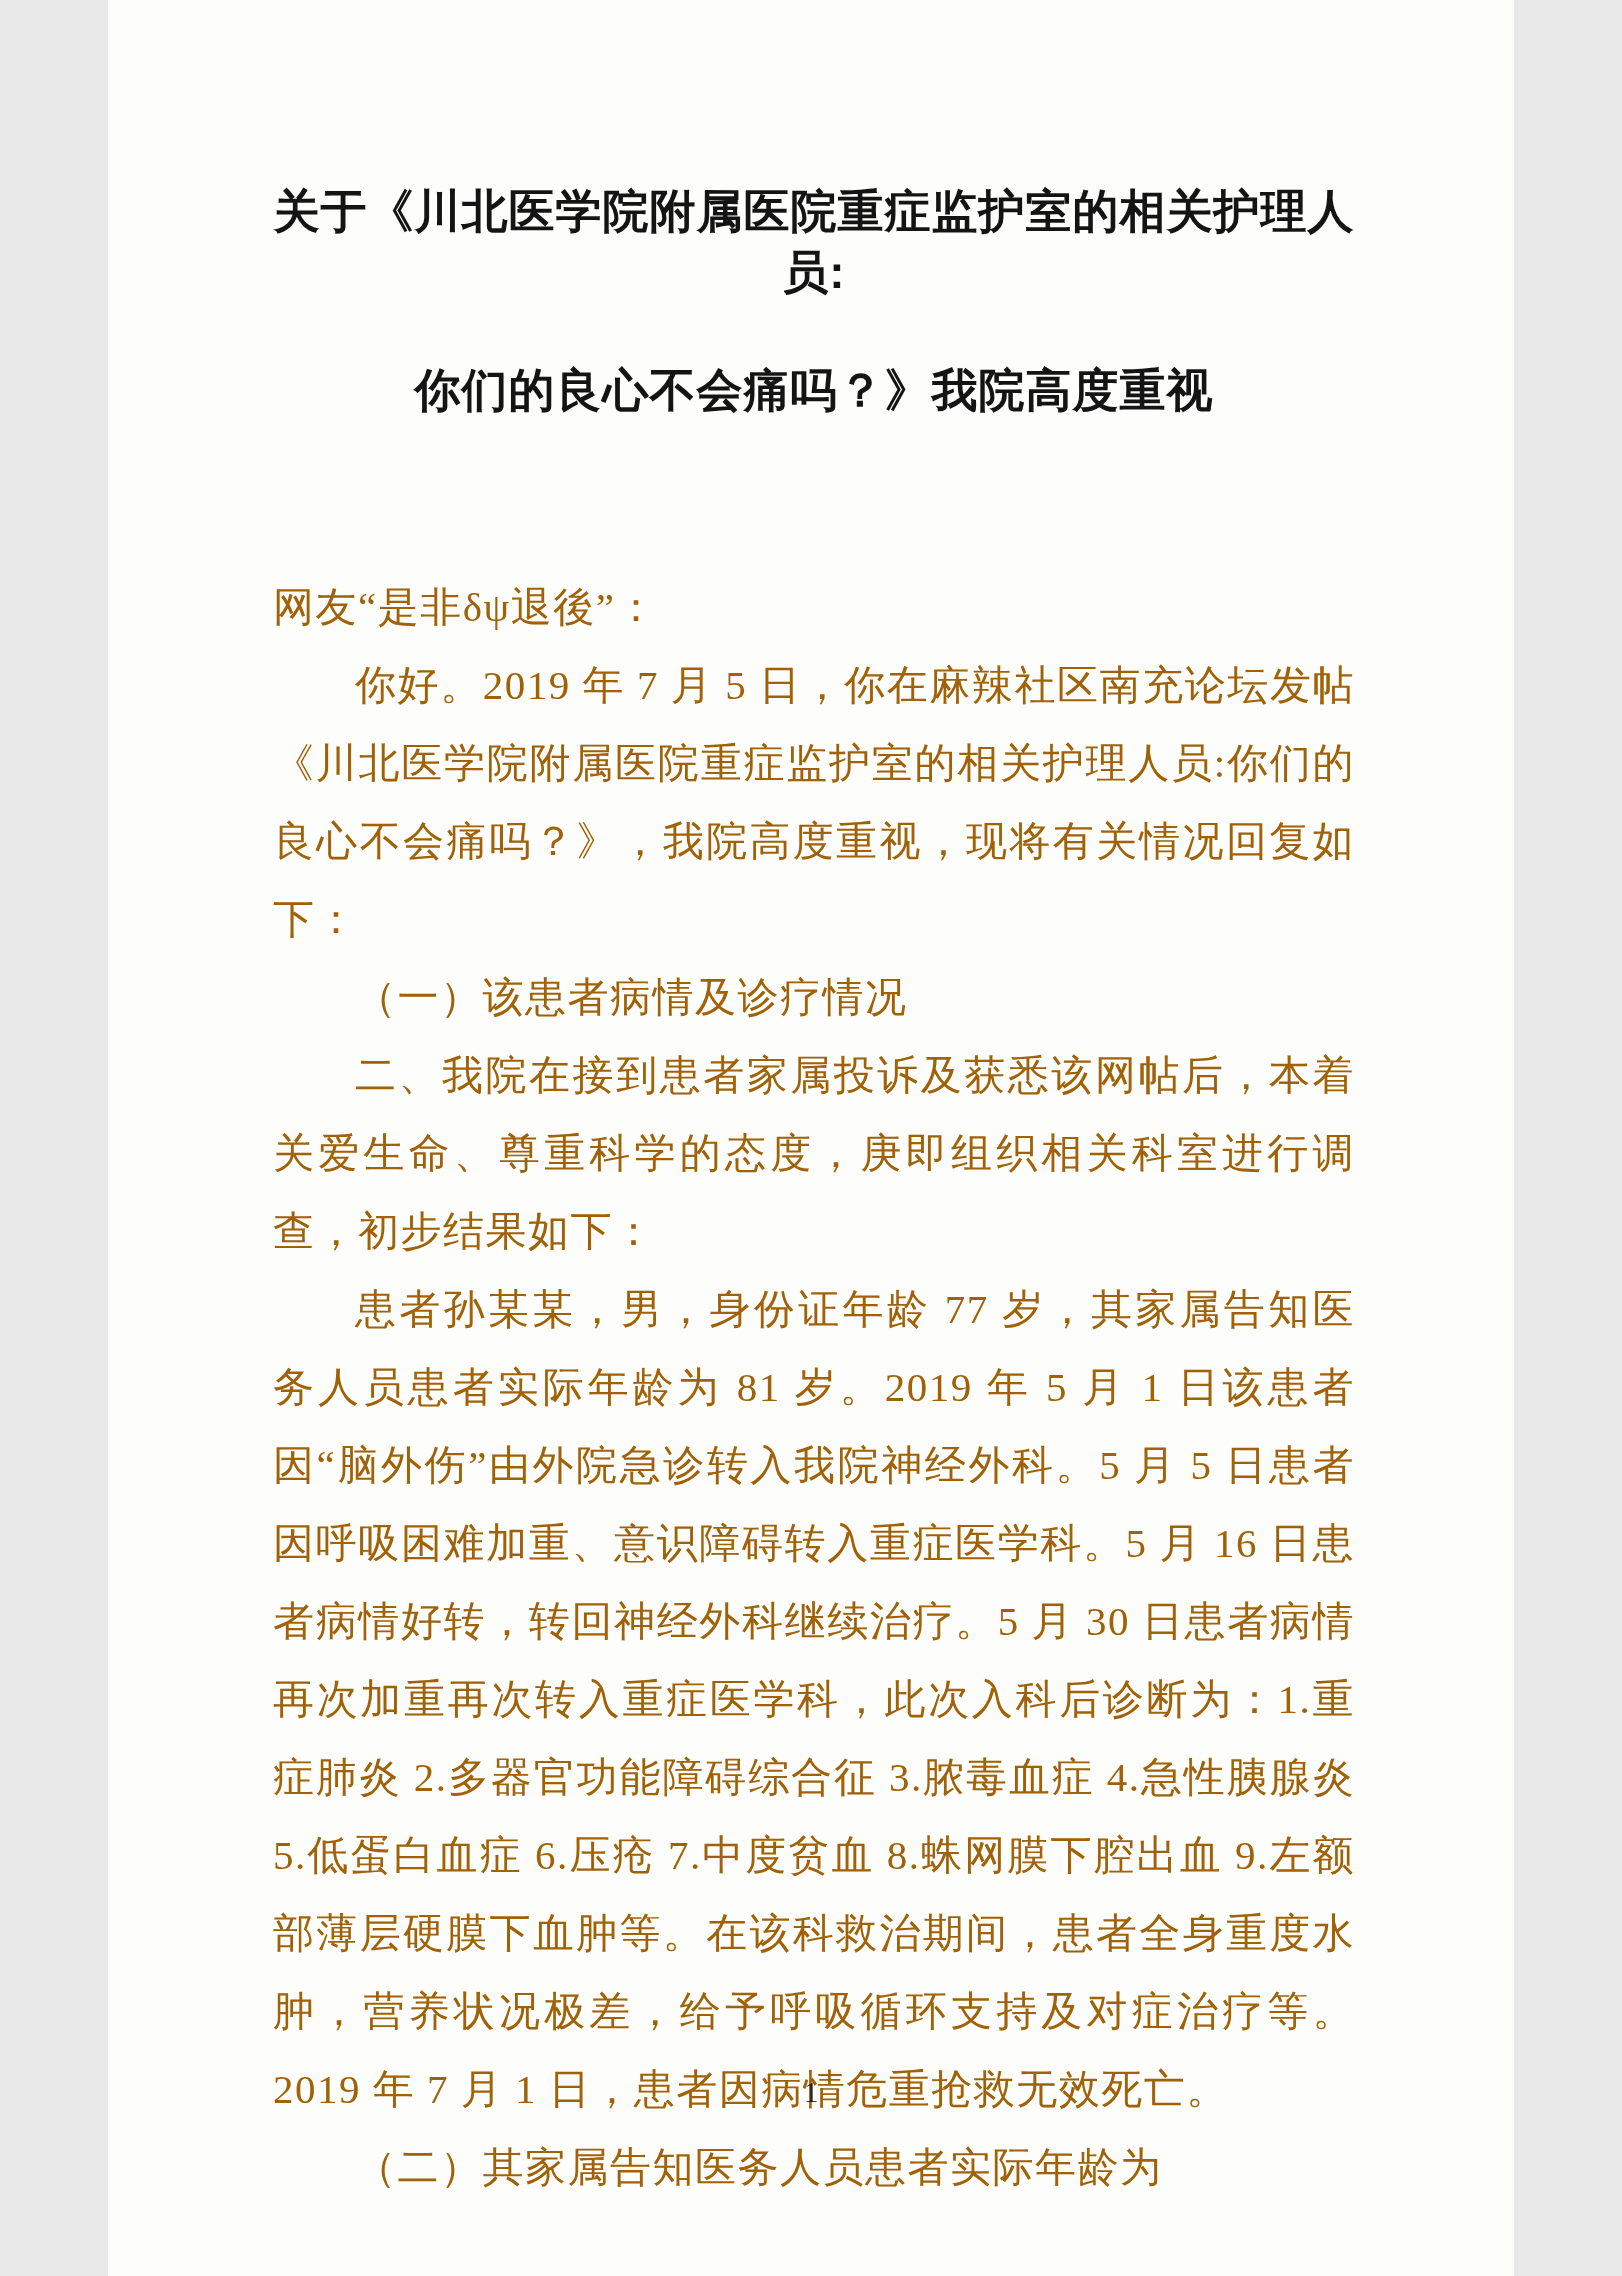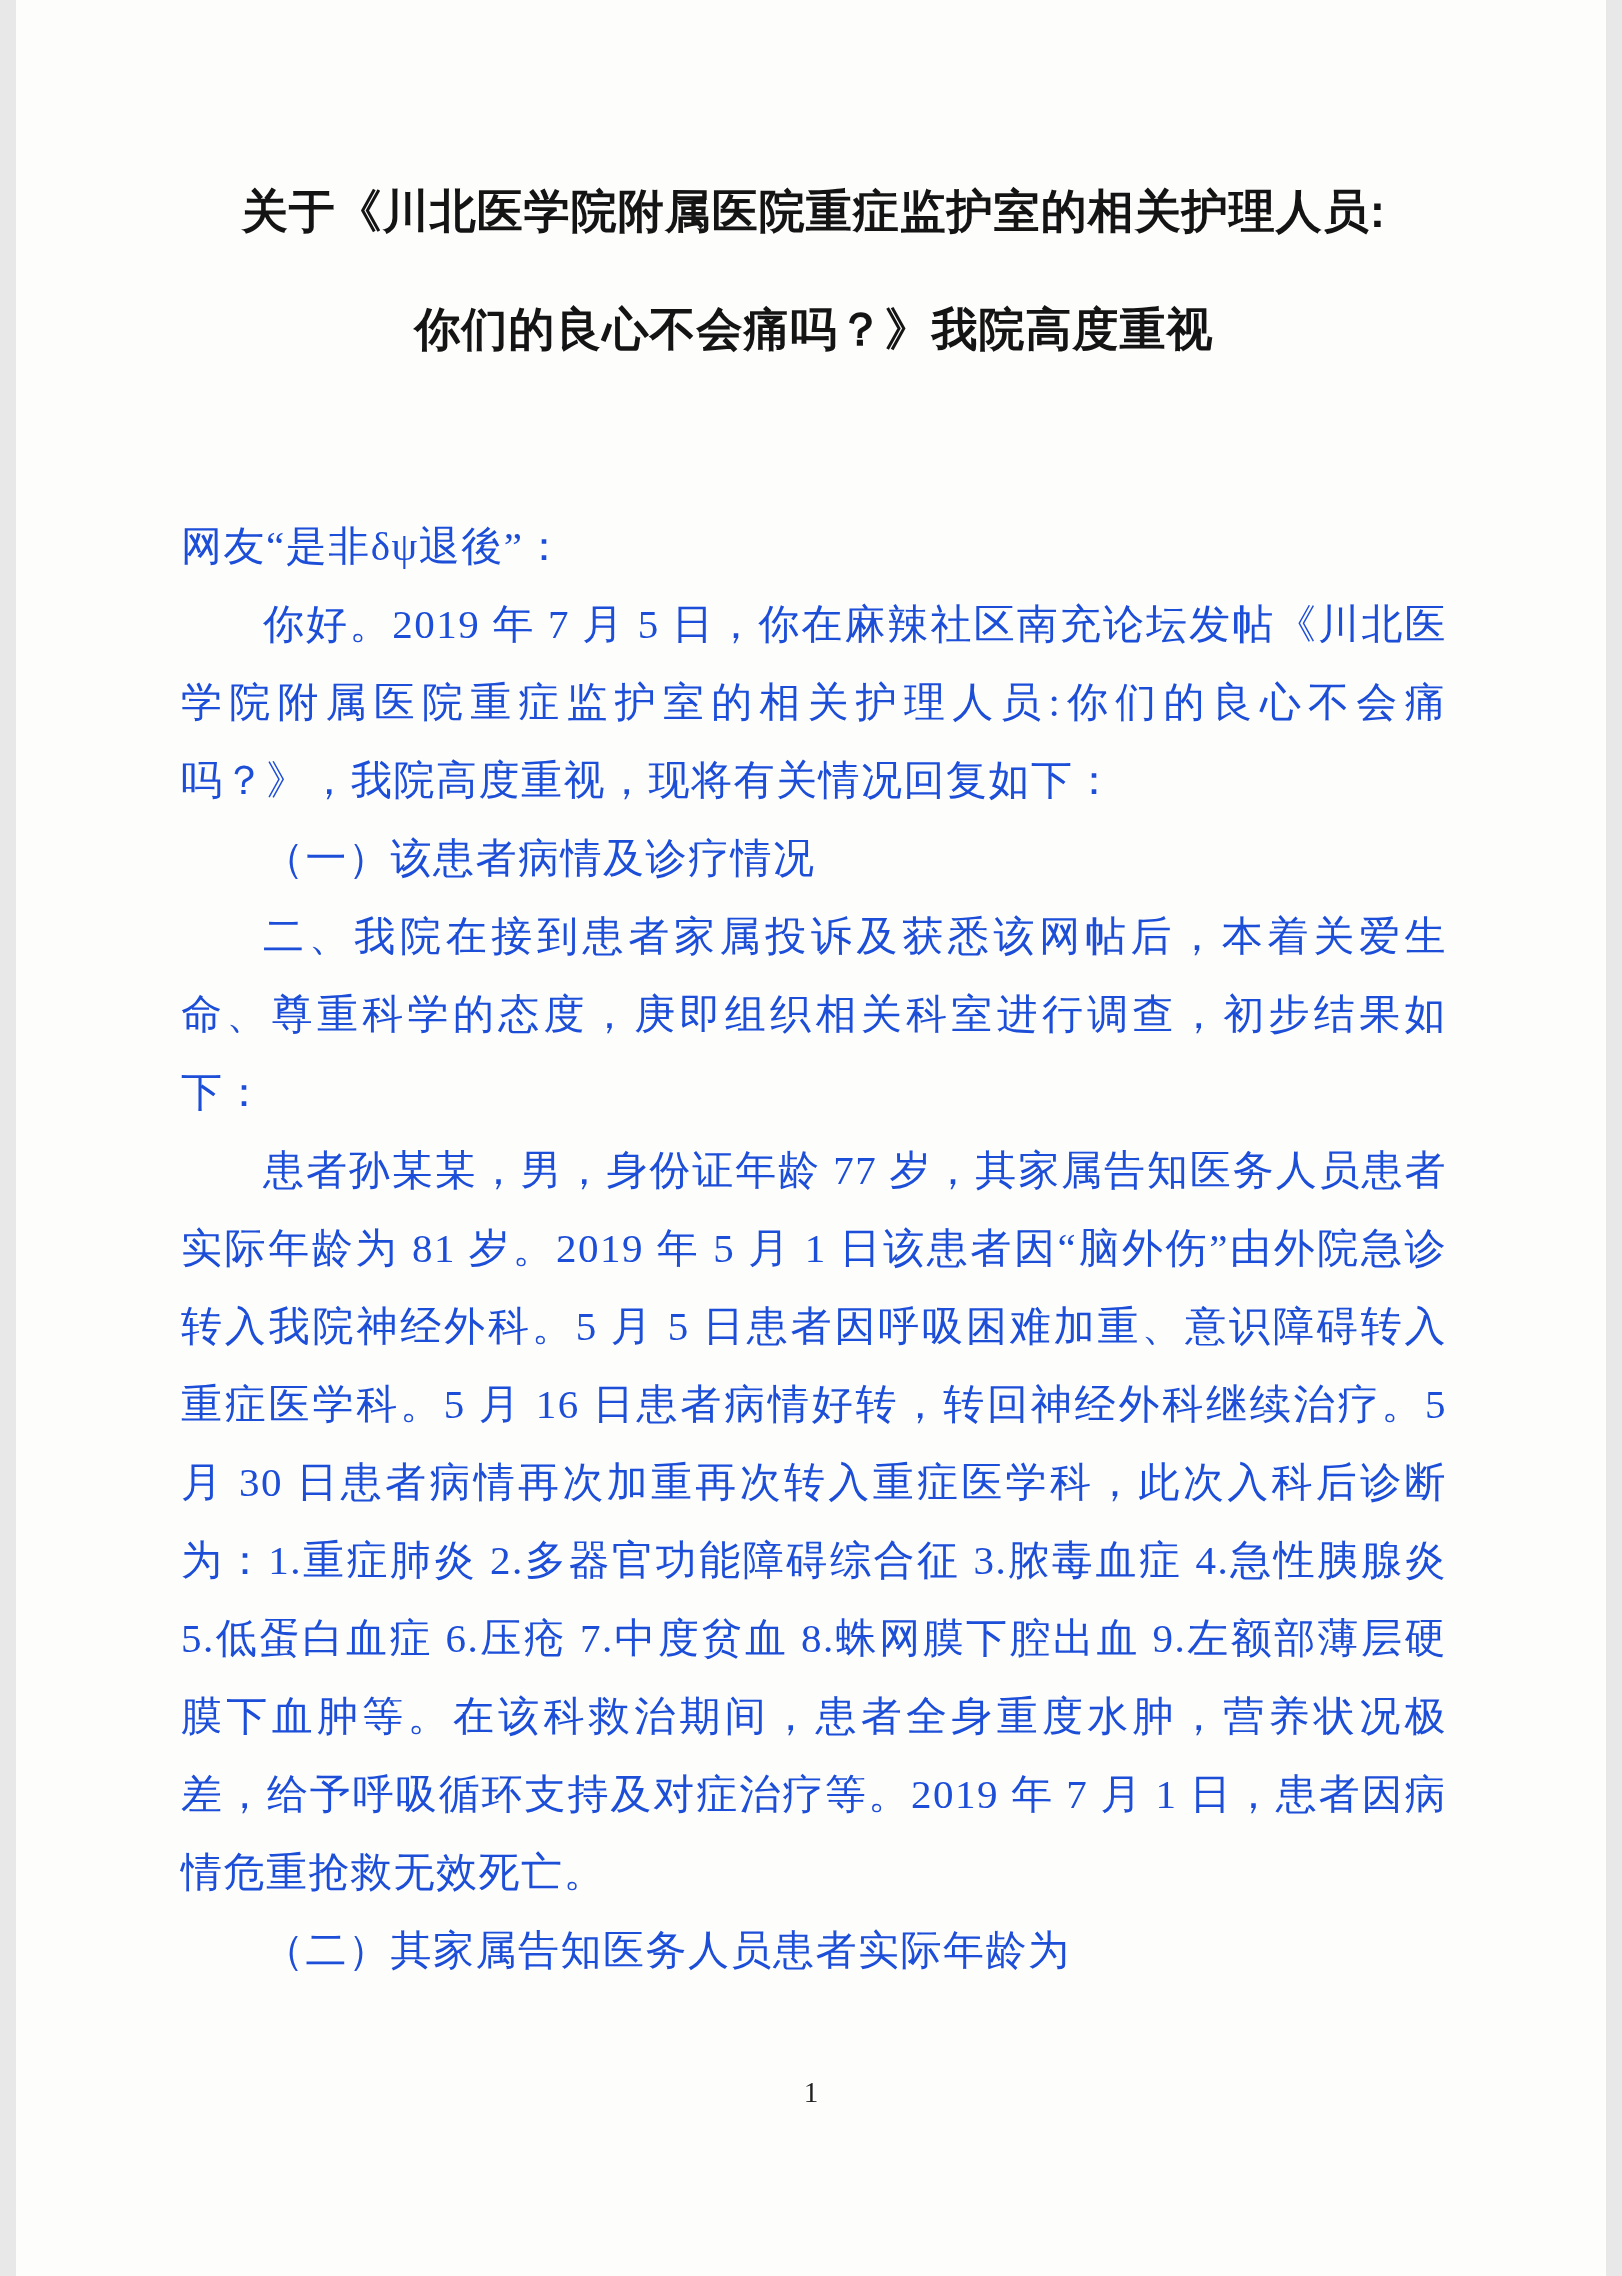--- a/index.html
+++ b/index.html
@@ -2,21 +2,21 @@
 <html><head>
 <meta charset="utf-8">
 <style>
   html, body {
     margin: 0;
     padding: 0;
     background: #e8e8e8;
   }
   .page {
     position: relative;
-    width: 1590px;
+    width: 1406px;
     height: 2277px;
     margin: 0 auto;
     background: #fdfdfc;
     color: #262626;
     font-family: "Liberation Serif", "DejaVu Serif", serif;
     overflow: hidden;
     box-sizing: border-box;
   }
   .content {
     position: absolute;
@@ -37,21 +37,21 @@
   }
   .doc-title .t-line + .t-line {
     margin-top: 57px;
   }
   .body-text {
     margin-top: 147px;
     font-size: 41px;
     line-height: 78px;
     letter-spacing: 1.5px;
     text-align: justify;
-    color: #1d4ed8;
+    color: #a16207;
   }
   .body-text p {
     margin: 0;
     padding: 0;
     text-indent: 2em;
   }
   .body-text p.salutation {
     text-indent: 0;
   }
   .page-number {

